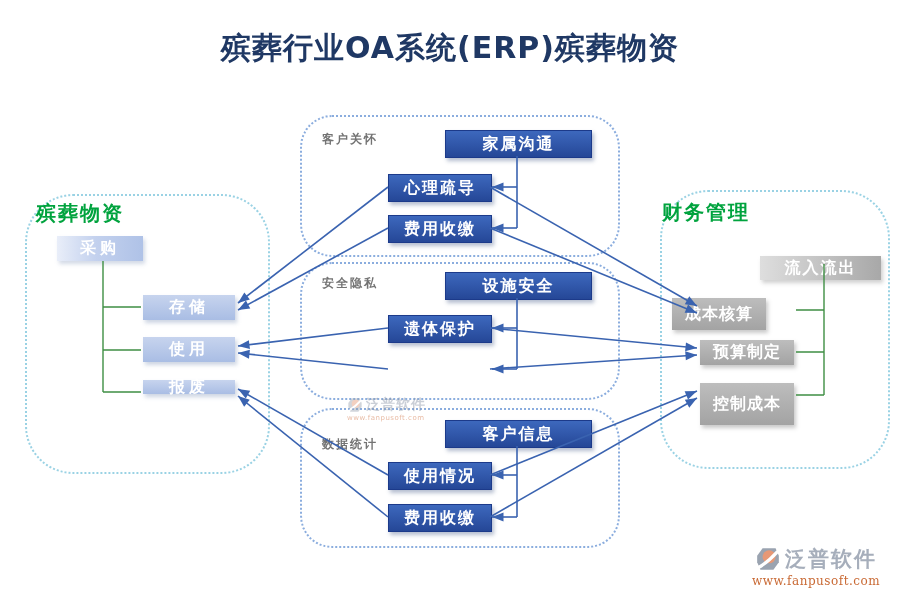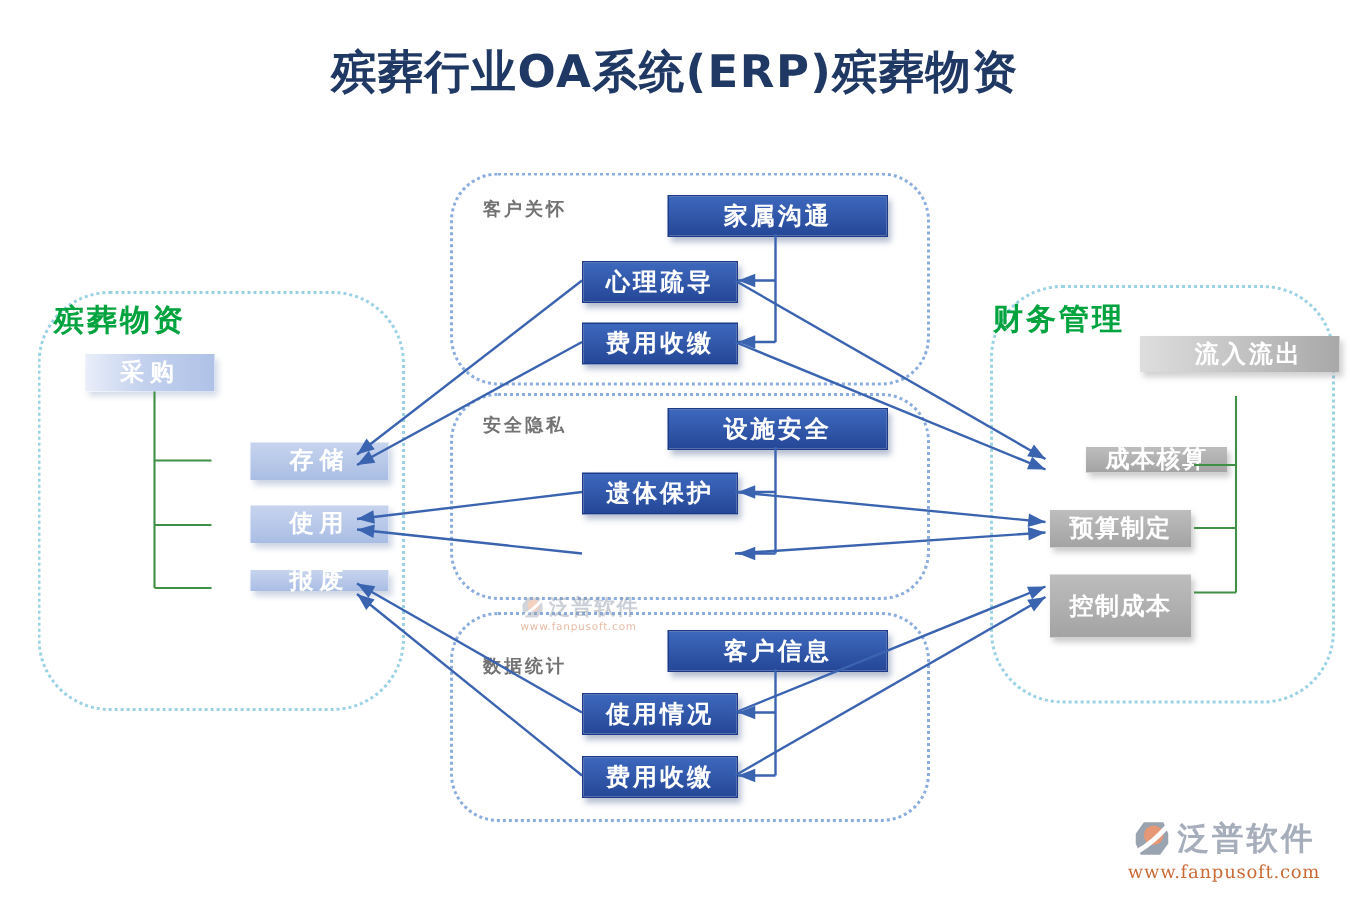--- a/index.html
+++ b/index.html
@@ -20,21 +20,21 @@
   .node{
     position:absolute;display:flex;align-items:center;justify-content:center;
     color:#ffffff;font-weight:bold;font-size:16px;letter-spacing:2px;white-space:nowrap;
   }
   .node.dark{
     background:linear-gradient(180deg,#3d68bd 0%,#254797 100%);
     border:1px solid #1c3a8a;box-shadow:2px 3px 4px rgba(90,110,150,.45);
   }
   .node.light{
     background:linear-gradient(180deg,#c7d4ee 0%,#a9bde4 100%);
-    box-shadow:2px 3px 4px rgba(130,150,185,.4);letter-spacing:4px;margin-left:24px;
+    box-shadow:2px 3px 4px rgba(130,150,185,.4);letter-spacing:4px;
   }
   .node.header-light{
     background:linear-gradient(90deg,#e9eef9 0%,#c3d1ee 45%,#afc2e7 100%);
     box-shadow:2px 3px 4px rgba(130,150,185,.35);letter-spacing:4px;
   }
   .node.gray{
     background:linear-gradient(180deg,#bdbdbd 0%,#a3a3a3 100%);
     box-shadow:2px 3px 4px rgba(120,120,120,.4);letter-spacing:1px;
   }
   .node.header-gray{
@@ -85,22 +85,22 @@
   <div class="node dark" style="left:388px;top:174px;width:102px;height:26px;">心理疏导</div>
   <div class="node dark" style="left:388px;top:215px;width:102px;height:26px;">费用收缴</div>
 
   <div class="node dark" style="left:445px;top:272px;width:145px;height:26px;">设施安全</div>
   <div class="node dark" style="left:388px;top:315px;width:102px;height:26px;">遗体保护</div>
 
   <div class="node dark" style="left:445px;top:420px;width:145px;height:26px;">客户信息</div>
   <div class="node dark" style="left:388px;top:462px;width:102px;height:26px;">使用情况</div>
   <div class="node dark" style="left:388px;top:504px;width:102px;height:26px;">费用收缴</div>
 
-  <div class="node header-gray" style="left:760px;top:224px;width:121px;height:24px;padding-left:12px;">流入流出</div>
-  <div class="node gray" style="left:724px;top:298px;width:94px;height:17px;">成本核算</div>
+  <div class="node header-gray" style="left:760px;top:256px;width:121px;height:24px;">流入流出</div>
+  <div class="node gray" style="left:672px;top:298px;width:94px;height:32px;">成本核算</div>
   <div class="node gray" style="left:700px;top:340px;width:94px;height:25px;">预算制定</div>
   <div class="node gray" style="left:700px;top:383px;width:94px;height:42px;">控制成本</div>
 
   <svg id="connectors" width="900" height="600" viewBox="0 0 900 600">
     <defs>
       <marker id="arrow" markerUnits="userSpaceOnUse" markerWidth="13" markerHeight="11" refX="12" refY="5" orient="auto">
         <path d="M0.5,0.5 L12,5 L0.5,9.5 z" fill="#3a63b0"></path>
       </marker>
     </defs>
 

